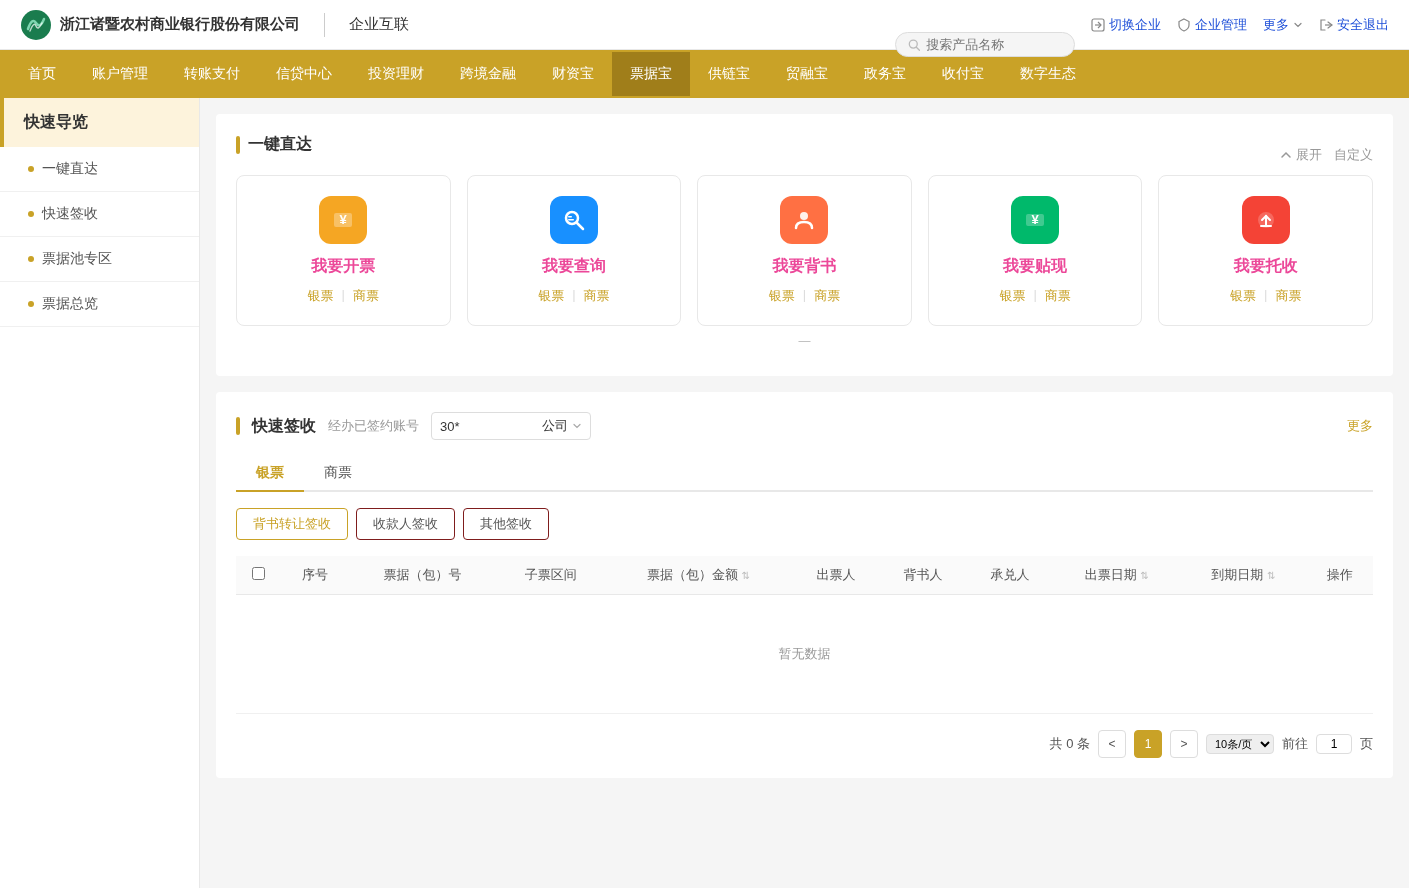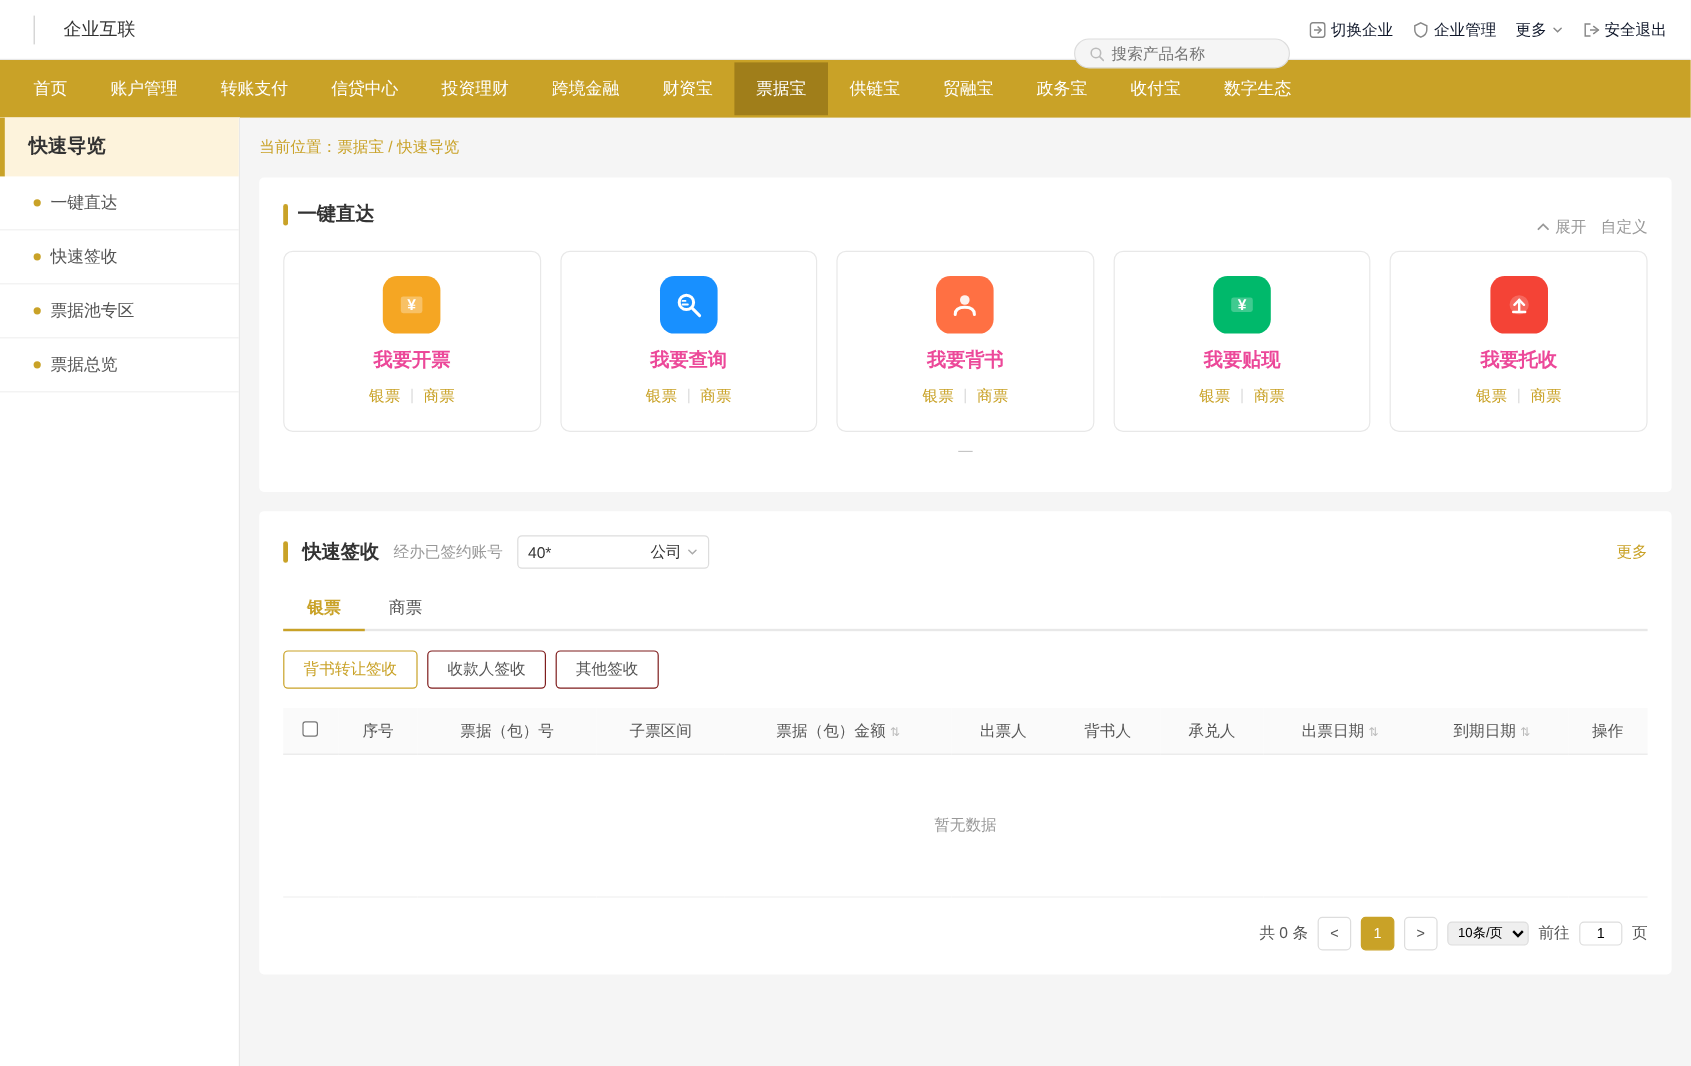--- a/index.html
+++ b/index.html
@@ -57,21 +57,21 @@
       outline: none;
       font-size: 13px;
       color: #999;
       width: 100%;
     }
     .header-actions {
       display: flex;
       align-items: center;
       gap: 16px;
       font-size: 13px;
-      color: #0f172a;
+      color: #1d4ed8;
     }
     .header-action-item {
       display: flex;
       align-items: center;
       gap: 4px;
       cursor: pointer;
     }
 
     
     .nav-bar {
@@ -399,20 +399,28 @@
       text-align: center;
       padding: 8px 0;
       color: #bbb;
       font-size: 12px;
     }
   </style>
 </head>
 <body>
 
 <div class="header">
+  <div class="header-logo">
+    <svg class="logo-icon" viewBox="0 0 32 32">
+      <circle cx="16" cy="16" r="15" fill="#1a7c4e"></circle>
+      <path d="M8 20 Q12 8 16 14 Q20 20 24 10" stroke="#7ed6b0" stroke-width="2.5" fill="none" stroke-linecap="round"></path>
+      <path d="M10 22 Q14 12 16 17 Q18 22 22 14" stroke="#fff" stroke-width="1.5" fill="none" stroke-linecap="round" opacity="0.7"></path>
+    </svg>
+    <span class="header-brand">浙江诸暨农村商业银行股份有限公司</span>
+  </div>
   <div class="header-divider"></div>
   <span class="header-subtitle">企业互联</span>
   <div class="header-search">
     <svg width="14" height="14" viewBox="0 0 14 14" fill="none">
       <circle cx="6" cy="6" r="4.5" stroke="#bbb" stroke-width="1.5"></circle>
       <line x1="9.5" y1="9.5" x2="13" y2="13" stroke="#bbb" stroke-width="1.5" stroke-linecap="round"></line>
     </svg>
     <input type="text" placeholder="搜索产品名称" style="">
   </div>
   <div class="header-actions">
@@ -480,25 +488,20 @@
       <span>票据池专区</span>
     </div>
     <div class="sidebar-item">
       <span class="sidebar-dot"></span>
       <span>票据总览</span>
     </div>
   </div>
 
   <div class="content">
 
-    <div class="breadcrumb">
-      <span>当前位置：票据宝</span>
-      <span>/</span>
-      <span>快速导览</span>
-    </div>
 
     <div class="card">
       <div class="section-header">
         <div class="section-title">
           <div class="section-title-bar"></div>
           <span>一键直达</span>
         </div>
         <div class="section-actions">
           <span style="display:flex;align-items:center;gap:4px;">
             <svg width="12" height="12" viewBox="0 0 12 12">
@@ -594,21 +597,21 @@
 
       <div class="collapse-divider">—</div>
     </div>
 
     <div class="card">
       <div class="fast-sign-header">
         <div class="section-title-bar"></div>
         <span class="fast-sign-label">快速签收</span>
         <span class="fast-sign-sub">经办已签约账号</span>
         <div class="fast-sign-select">
-          <span>40*</span>
+          <span>30*</span>
           <span style="flex:1"></span>
           <span>公司</span>
           <svg width="10" height="10" viewBox="0 0 10 10">
             <path d="M2 3.5 L5 6.5 L8 3.5" stroke="#aaa" stroke-width="1.2" fill="none" stroke-linecap="round"></path>
           </svg>
         </div>
         <span class="more-link">更多</span>
       </div>
 
       <div class="tabs">

